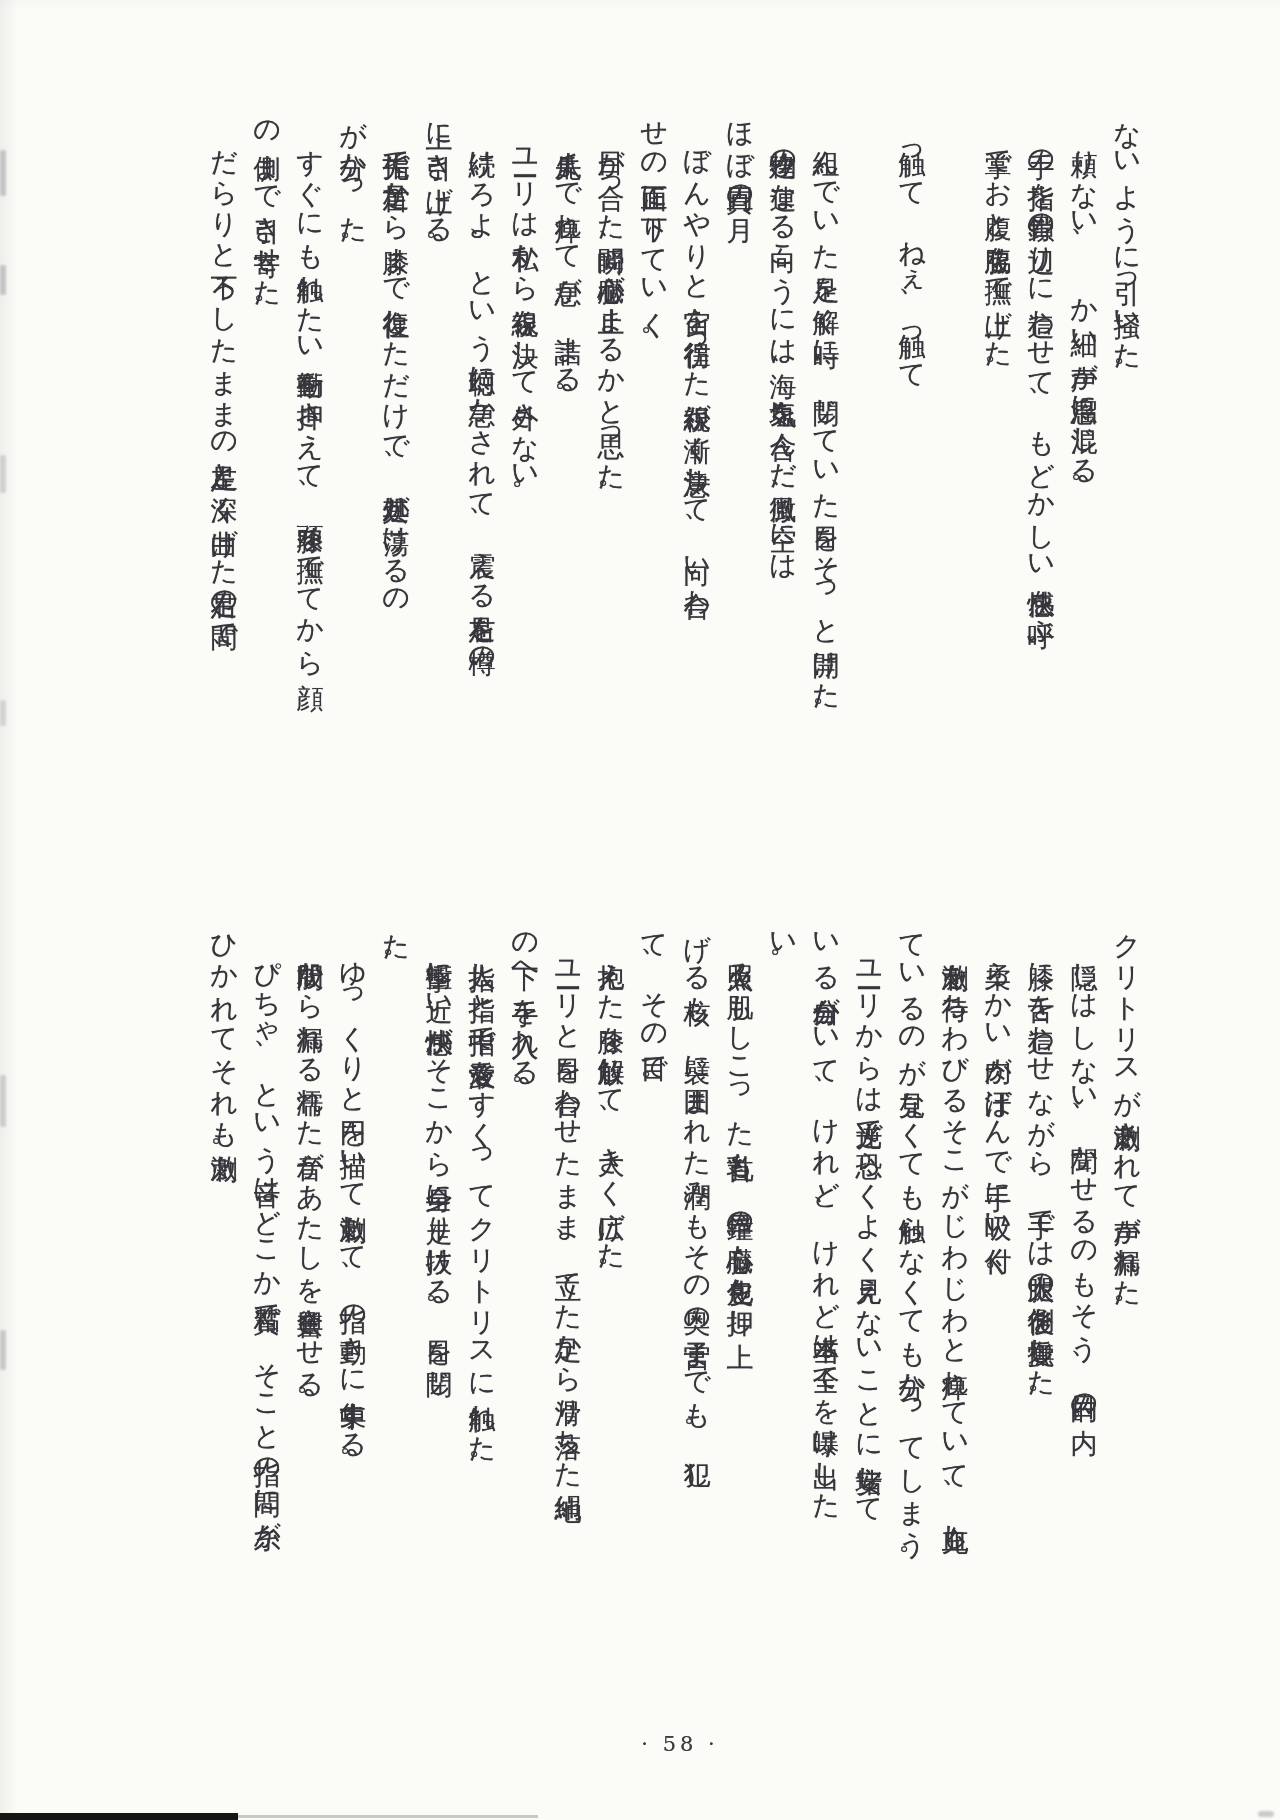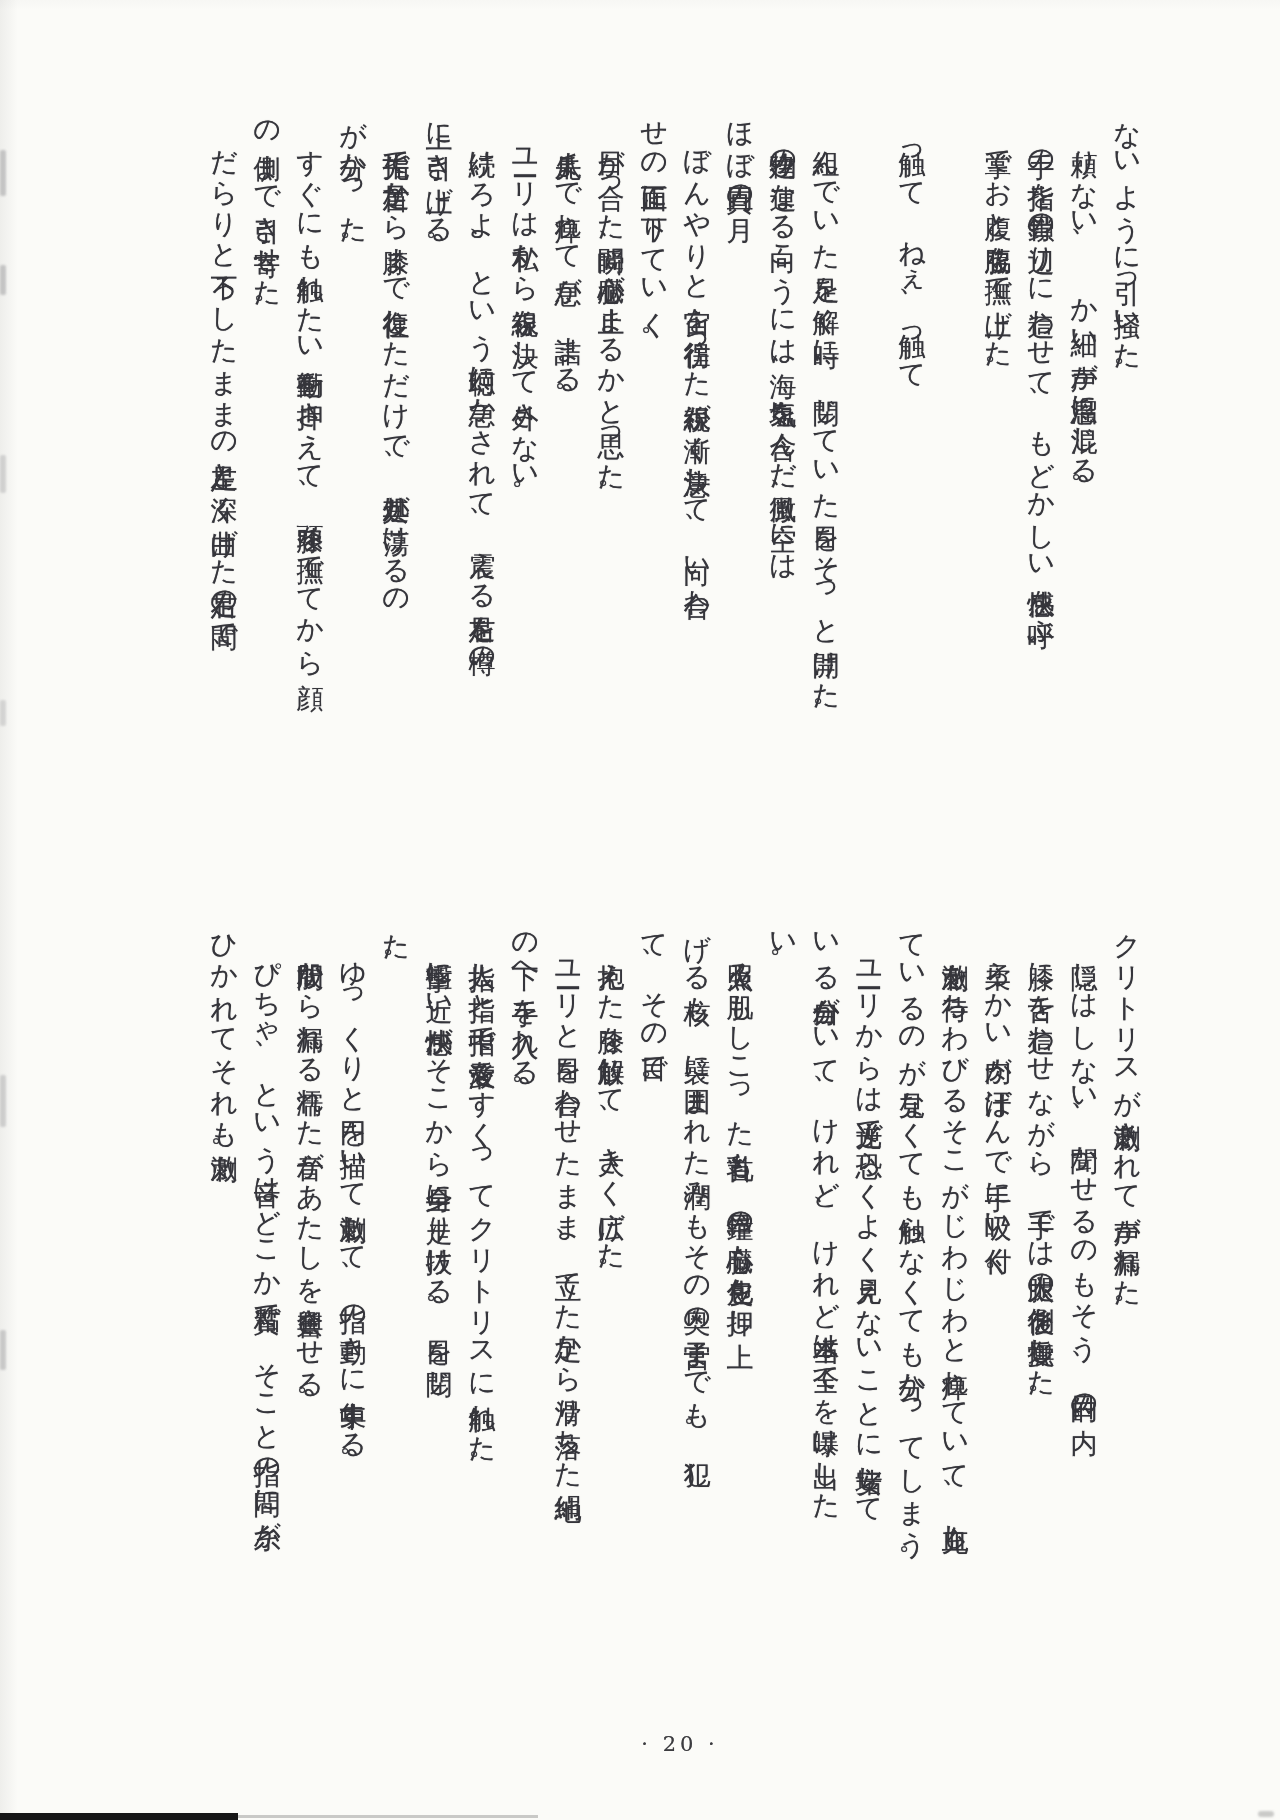--- a/index.html
+++ b/index.html
@@ -119,21 +119,21 @@
     <p class="line">の下へ手を入れる。</p>
     <p class="line indent">人指し指と中指で愛液をすくってクリトリスに触れた。</p>
     <p class="line indent">衝撃に近い快感がそこから全身に走り抜ける。目を閉じ</p>
     <p class="line">た。</p>
     <p class="line indent">ゆっくりと円を描いて刺激して、指の動きに集中する。</p>
     <p class="line indent">股間から漏れる濡れた音があたしを興奮させる。</p>
     <p class="line indent">ぴちゃ、という音はどこか粘質で、そこと指の間に糸が</p>
     <p class="line">ひかれてそれも刺激。</p>
   </div>
 
-  <div class="page-number">· 20 ·</div>
+  <div class="page-number">· 58 ·</div>
 
   <div class="artifact edge-mark" id="edge-mark-1"></div>
   <div class="artifact edge-mark" id="edge-mark-2"></div>
   <div class="artifact edge-mark" id="edge-mark-3"></div>
   <div class="artifact edge-mark" id="edge-mark-4"></div>
   <div class="artifact edge-mark" id="edge-mark-5"></div>
   <div class="artifact edge-mark" id="edge-mark-6"></div>
   <div class="artifact" id="bottom-bar"></div>
   <div class="artifact" id="bottom-streak"></div>
   <div class="artifact" id="corner-smudge"></div>

